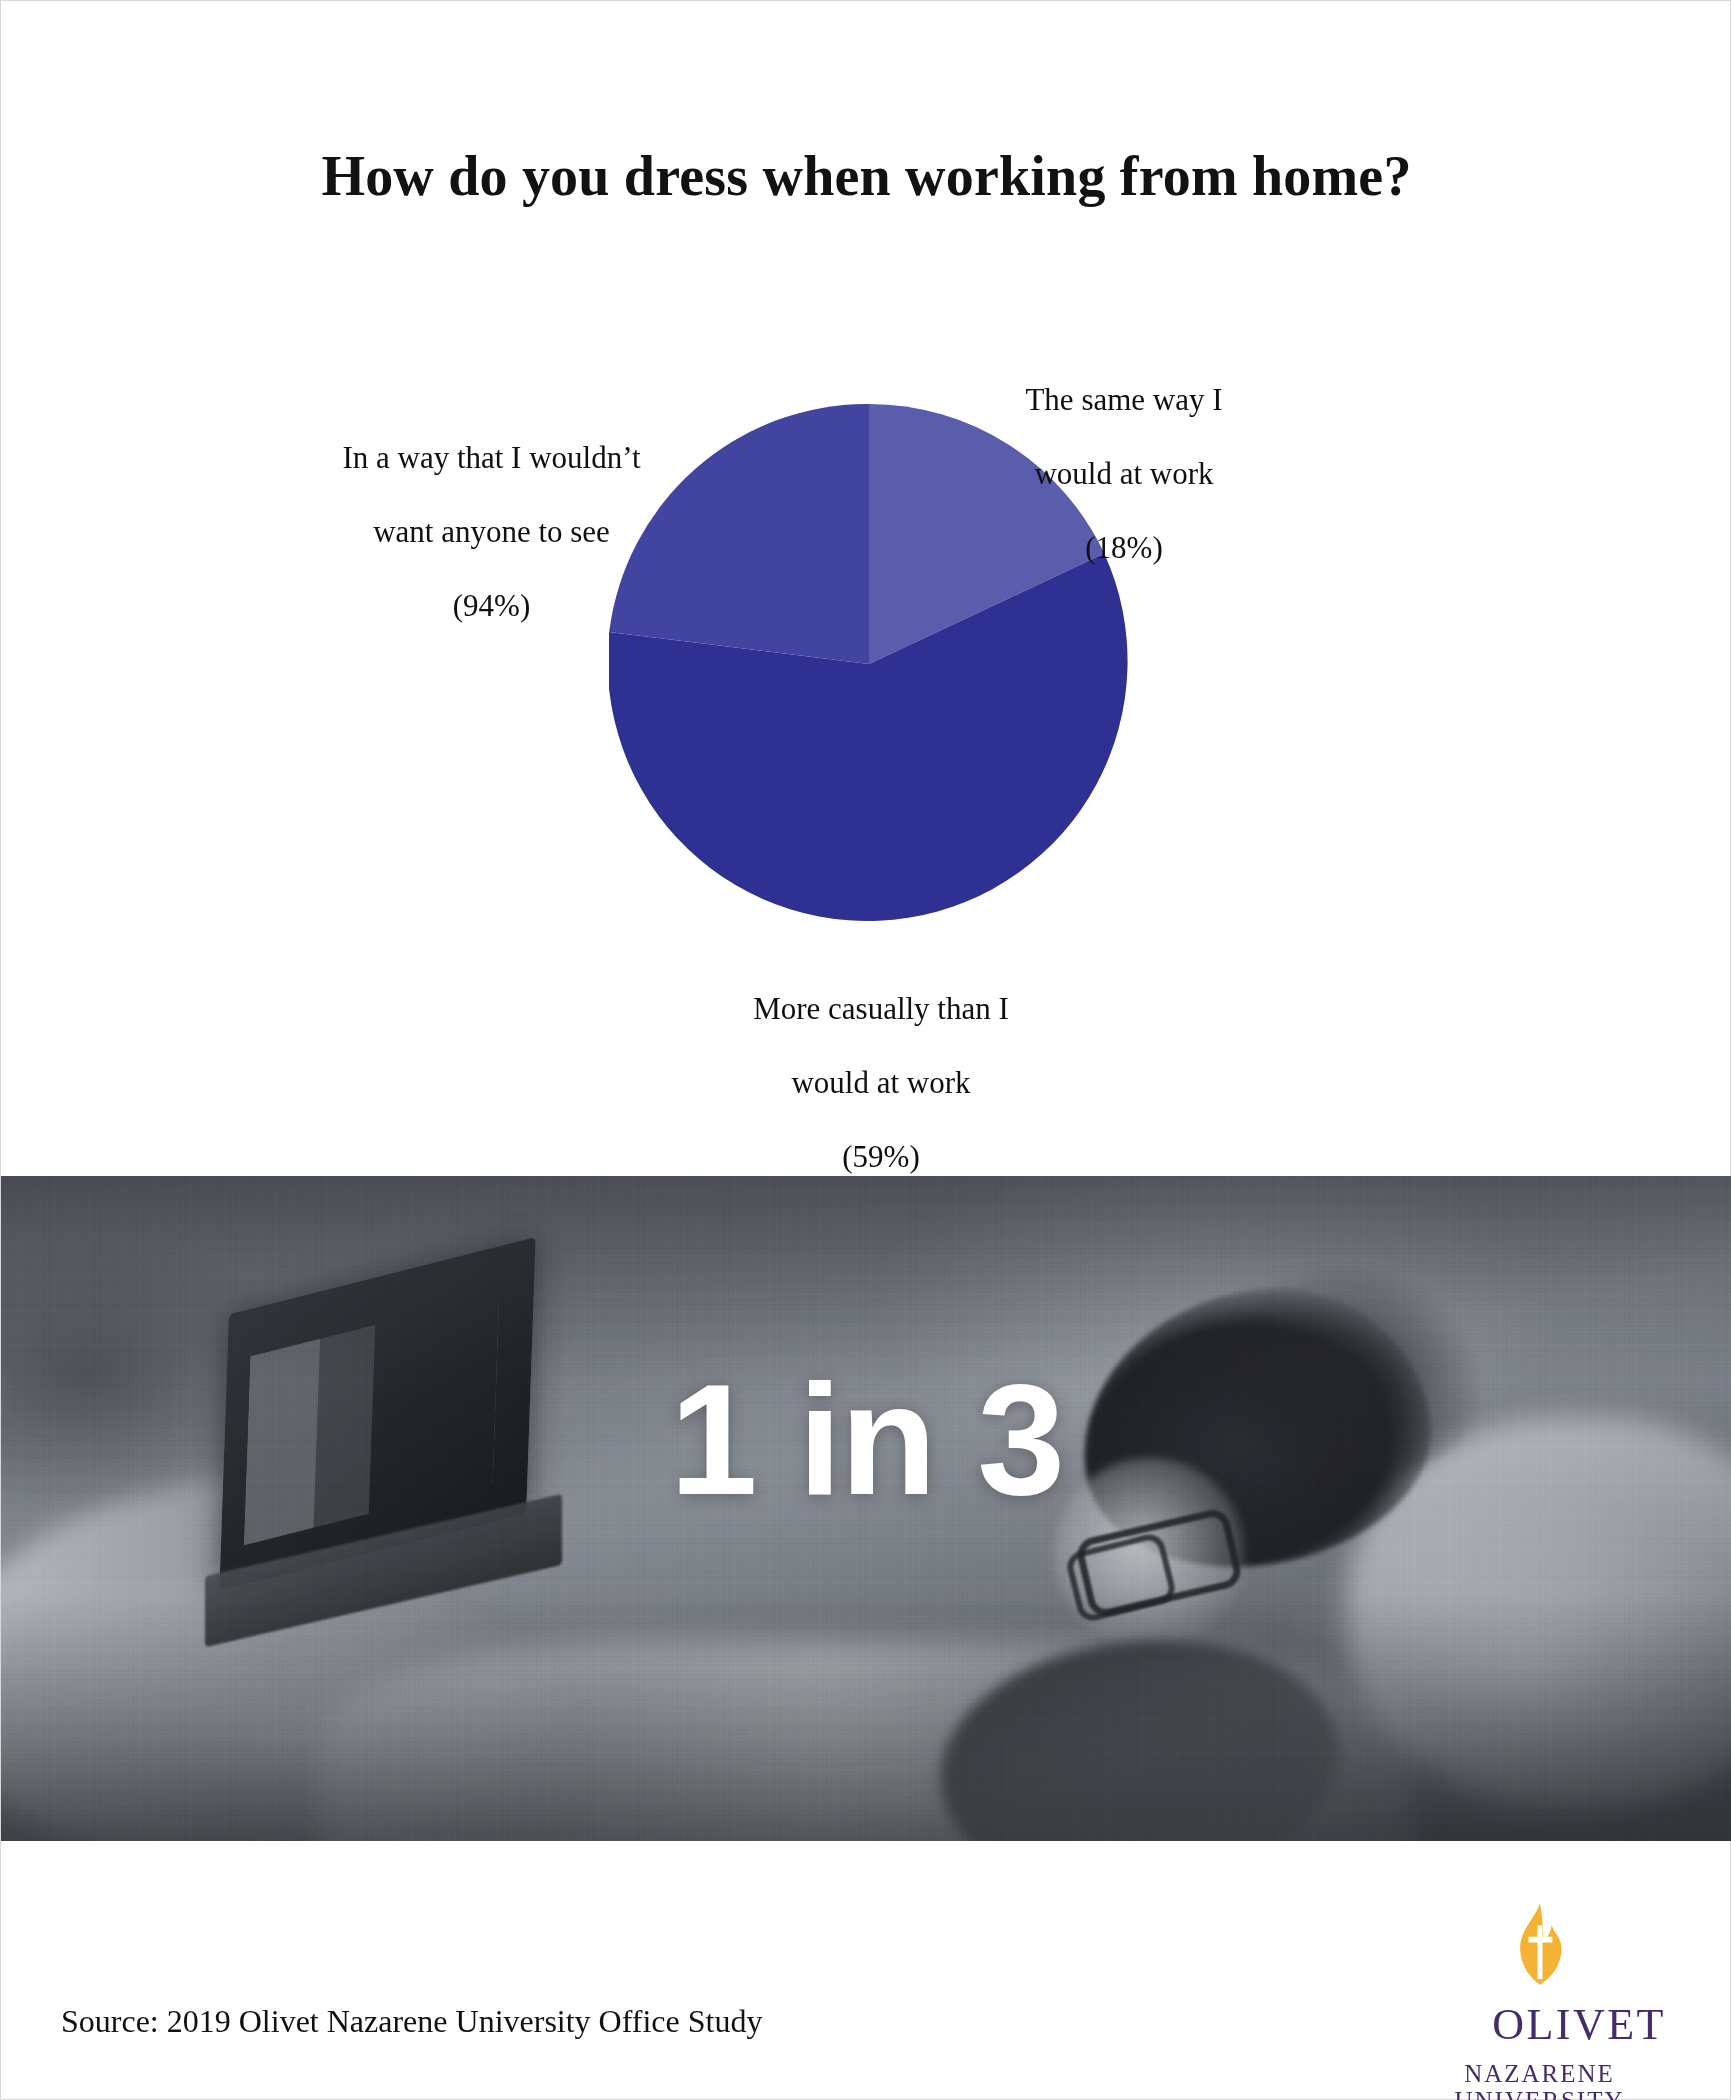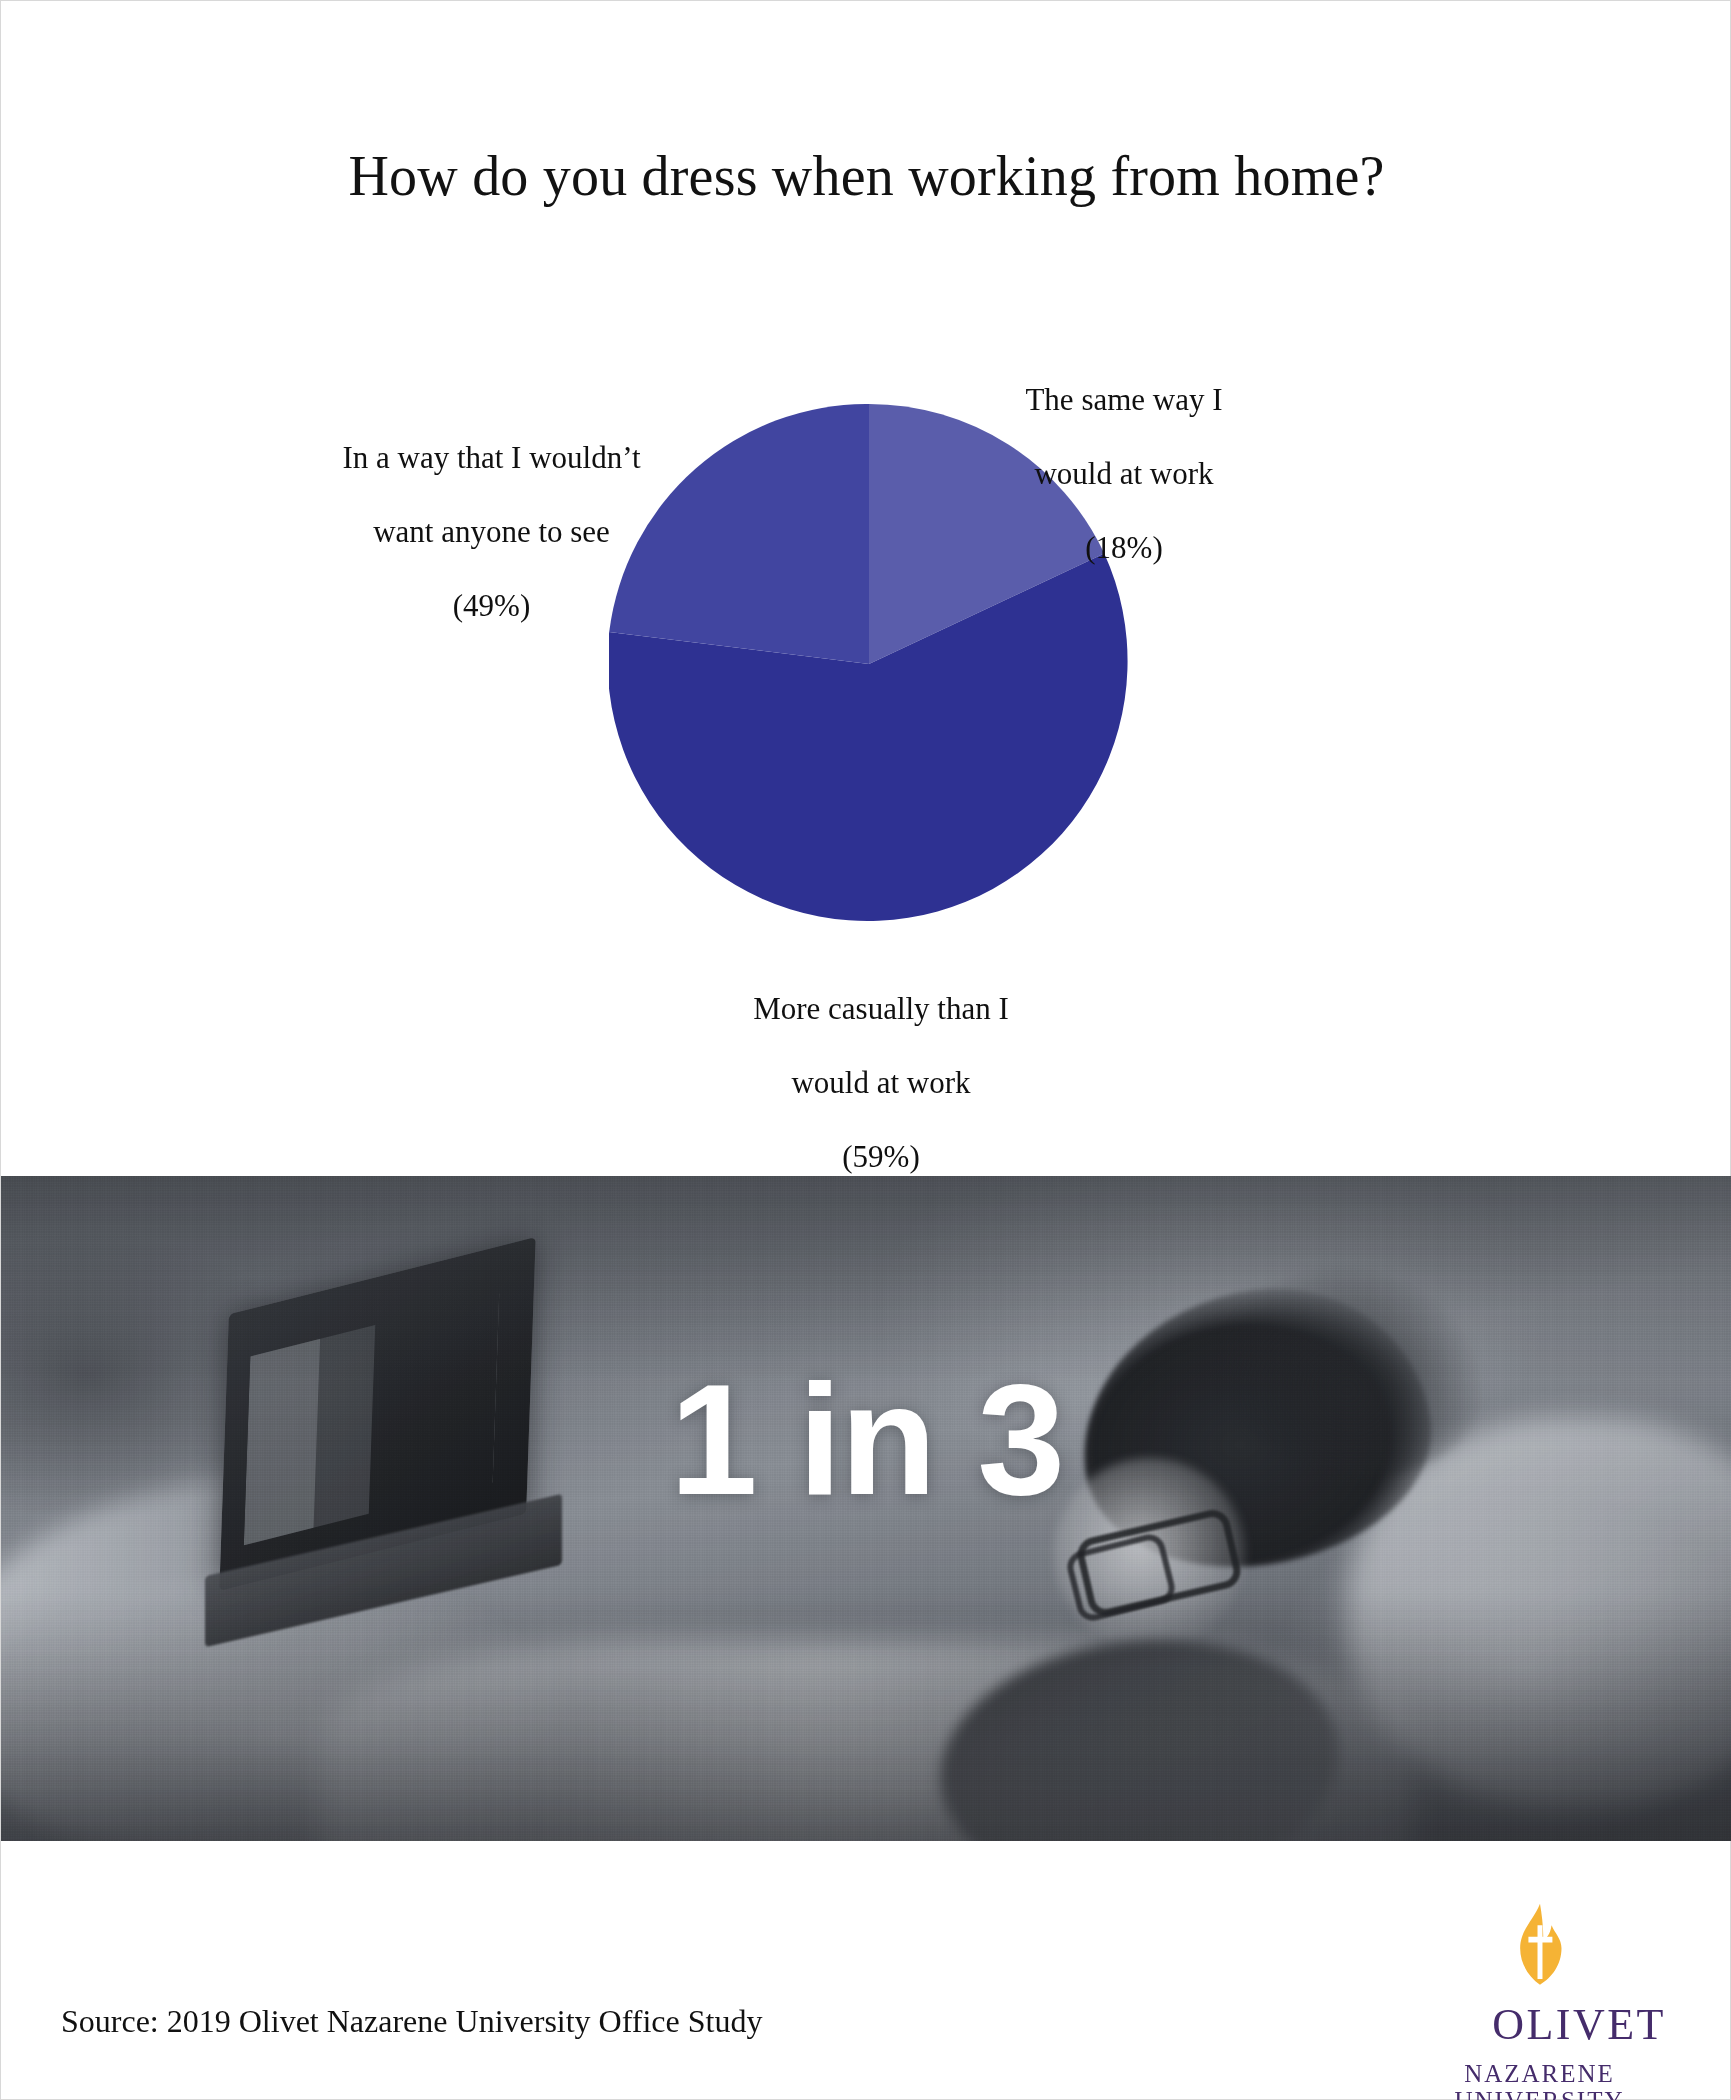--- a/index.html
+++ b/index.html
@@ -16,21 +16,21 @@
     border:0.8px solid #d8d8d8;
   }
 
   
   .title {
     position:absolute;
     top:143px; left:0; width:1731px;
     text-align:center;
     font-family:"Liberation Serif", serif;
     font-size:56px;
-    font-weight:400;
+    font-weight:700;
     color:#121212;
     letter-spacing:0.2px;
     white-space:nowrap;
   }
 
   
   .chart-area {
     position:absolute;
     top:316px; left:0; width:1731px; height:764px;padding-left:12px;
   }
@@ -276,21 +276,21 @@
 
     <div class="pie-label label-same-way">
       <div>The same way I</div>
       <div>would at work</div>
       <div>(18%)</div>
     </div>
 
     <div class="pie-label label-wouldnt">
       <div>In a way that I wouldn’t</div>
       <div>want anyone to see</div>
-      <div>(49%)</div>
+      <div>(94%)</div>
     </div>
 
     <div class="pie-label label-casually">
       <div>More casually than I</div>
       <div>would at work</div>
       <div>(59%)</div>
     </div>
 
   </div>
 

